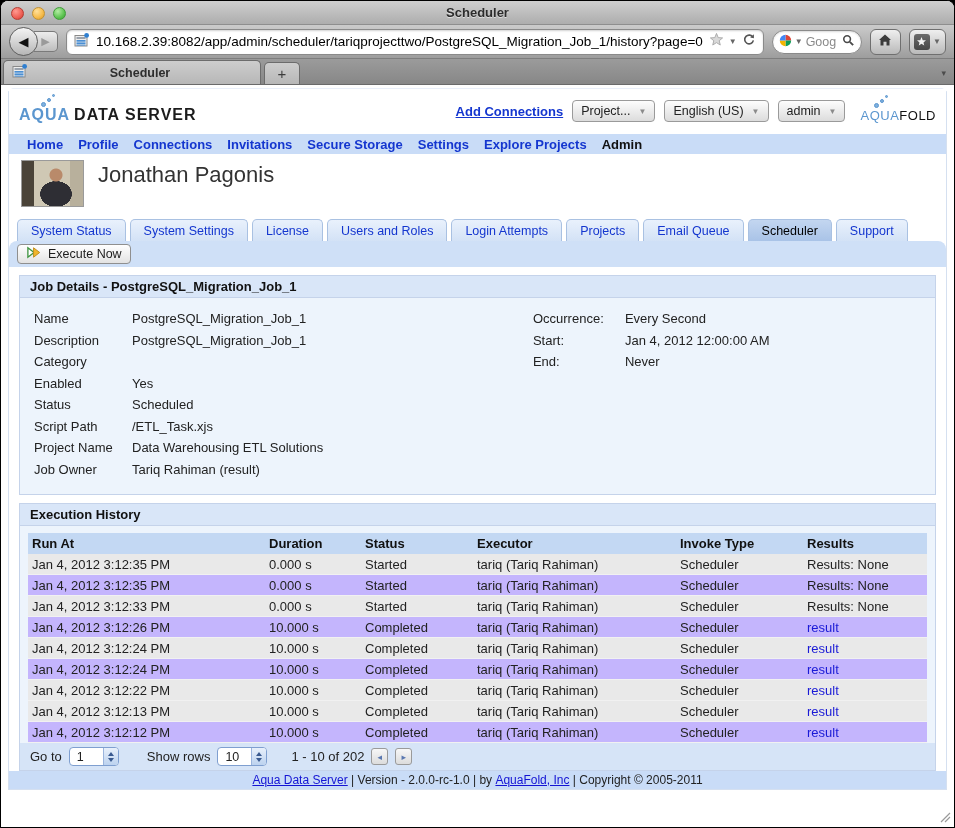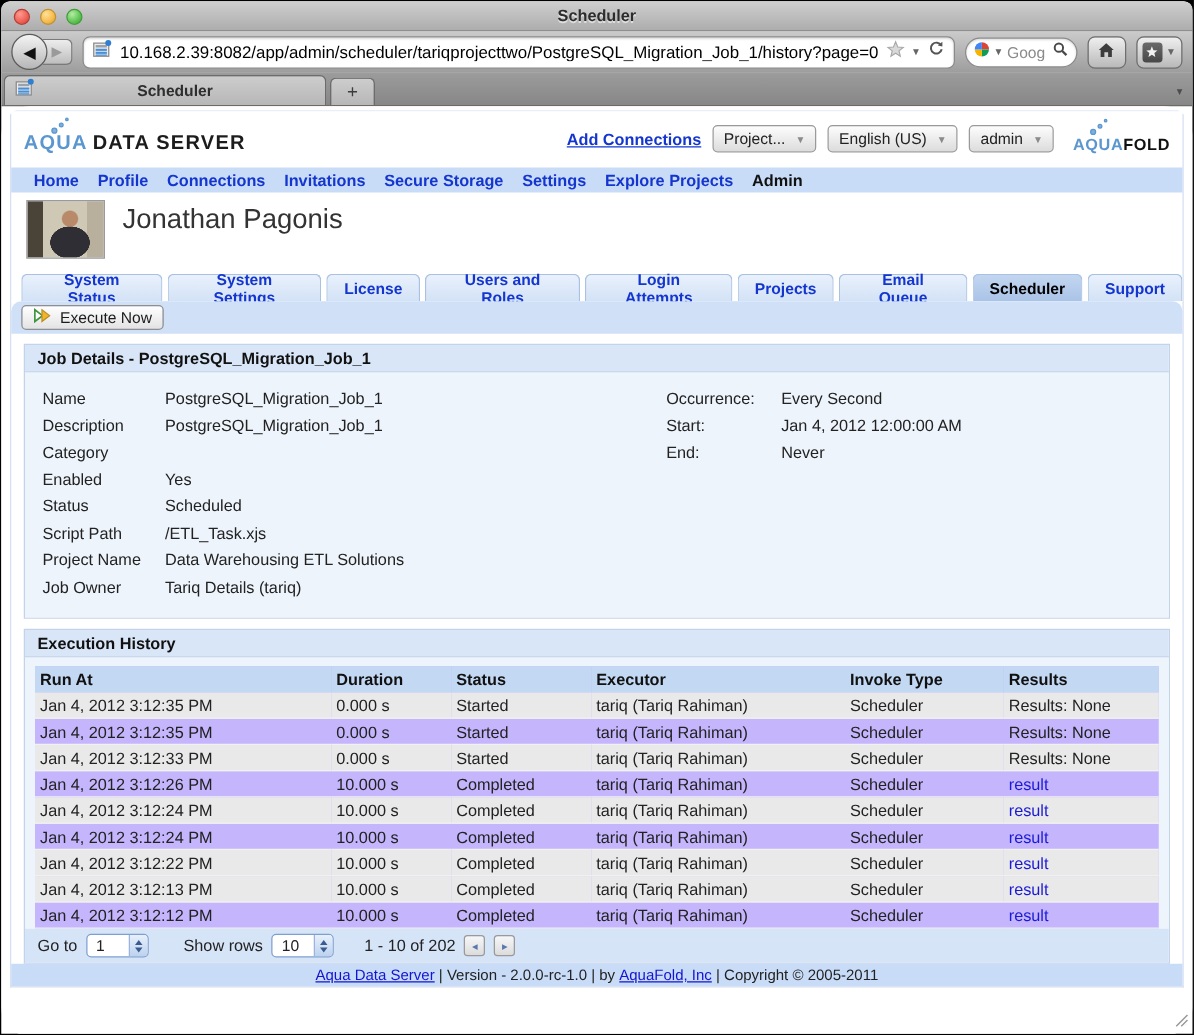--- a/index.html
+++ b/index.html
@@ -71,41 +71,41 @@
   .bubbles i { position:absolute; border-radius:50%; background:#7fb0dd; border:1px solid #5b96cf; }
   .bubbles i:nth-child(1){ width:5px; height:5px; left:0; top:6px; }
   .bubbles i:nth-child(2){ width:4px; height:4px; left:6px; top:2px; }
   .bubbles i:nth-child(3){ width:3px; height:3px; left:11px; top:-2px; }
   .header-right { margin-left:auto; display:flex; align-items:center; gap:9px; }
   .add-conn { font-size:13px; font-weight:bold; color:#1436cf; text-decoration:underline; cursor:pointer; }
   .drop-btn { height:22px; border:1px solid #9a9a9a; border-radius:4px;
               background:linear-gradient(#fdfdfd,#dcdcdc); display:flex; align-items:center;
               gap:8px; padding:0 8px; font-size:12.5px; color:#222; }
   .drop-btn .caret { color:#8a8a8a; }
-  .aquafold { position:relative; padding-top:9px; font-size:13px; font-weight:bold; letter-spacing:.5px; margin-left:6px;text-align:right;}
+  .aquafold { position:relative; padding-top:9px; font-size:13px; font-weight:normal; letter-spacing:.5px; margin-left:6px;text-align:right;}
   .aquafold .bubbles { left:14px; }
 
   .main-nav { height:20px; background:#c9dcf7; display:flex; align-items:center;
               gap:15px; padding:0 18px; margin-top:3px; }
   .nav-link { font-size:13px; font-weight:bold; color:#1436cf; cursor:pointer; }
   .nav-link.nav-current { color:#111; }
 
   .user-row { height:64px; display:flex; align-items:flex-start; padding:6px 0 0 12px; gap:14px; }
   .avatar { width:63px; height:47px; border:1px solid #9a9a9a;
             background:
               radial-gradient(circle 7px at 34px 14px, #b98a6a 0 6px, transparent 7px),
               radial-gradient(ellipse 16px 13px at 34px 33px, #2e2e34 0 98%, transparent 100%),
               linear-gradient(90deg, #4a4338 0 12px, #cfc8b4 12px 78%, #b8b09c 78%);
   }
   .user-name { font-size:22px; color:#333; margin-top:2px; }
 
   .admin-tabs { display:flex; align-items:flex-end; gap:4px; padding:0 0 0 8px; height:23px; }
   .atab { height:22px; padding:2px 13px; display:flex; align-items:center; border:1px solid #a9c1e2;
           border-bottom:none; border-radius:5px 5px 0 0; background:linear-gradient(#e9f1fc,#d3e2f6);
-          font-size:12.5px; font-weight:bold; color:#1436cf; cursor:pointer;text-align:center; }
+          font-size:12.5px; font-weight:normal; color:#1436cf; cursor:pointer;text-align:center; }
   .atab.active { background:linear-gradient(#c3d6f0,#a9c3e7); color:#000; }
 
   .exec-toolbar { height:26px; background:#cfe0f7; border-radius:8px 8px 0 0;
                   display:flex; align-items:center; padding:0 8px; }
   .exec-btn { height:20px; border:1px solid #8f8f8f; border-radius:4px;
               background:linear-gradient(#ffffff,#e3e3e3); display:flex; align-items:center;
               gap:5px; padding:0 8px; font-size:12.5px; color:#1c1c1c; cursor:pointer; }
 
   .panel { margin:8px 10px 0; border:1px solid #c5d3ea; }
   .panel-header { background:#d9e6f8; border-bottom:1px solid #c5d3ea; padding:3px 10px;
@@ -352,21 +352,21 @@
               <div class="jd-row">
                 <span class="jd-label">Script Path</span>
                 <span class="jd-value">/ETL_Task.xjs</span>
               </div>
               <div class="jd-row">
                 <span class="jd-label">Project Name</span>
                 <span class="jd-value">Data Warehousing ETL Solutions</span>
               </div>
               <div class="jd-row">
                 <span class="jd-label">Job Owner</span>
-                <span class="jd-value">Tariq Details (tariq)</span>
+                <span class="jd-value">Tariq Rahiman (result)</span>
               </div>
             </div>
           <div class="jd-col right">
               <div class="jd-row">
                 <span class="jd-label">Occurrence:</span>
                 <span class="jd-value">Every Second</span>
               </div>
               <div class="jd-row">
                 <span class="jd-label">Start:</span>
                 <span class="jd-value">Jan 4, 2012 12:00:00 AM</span>

